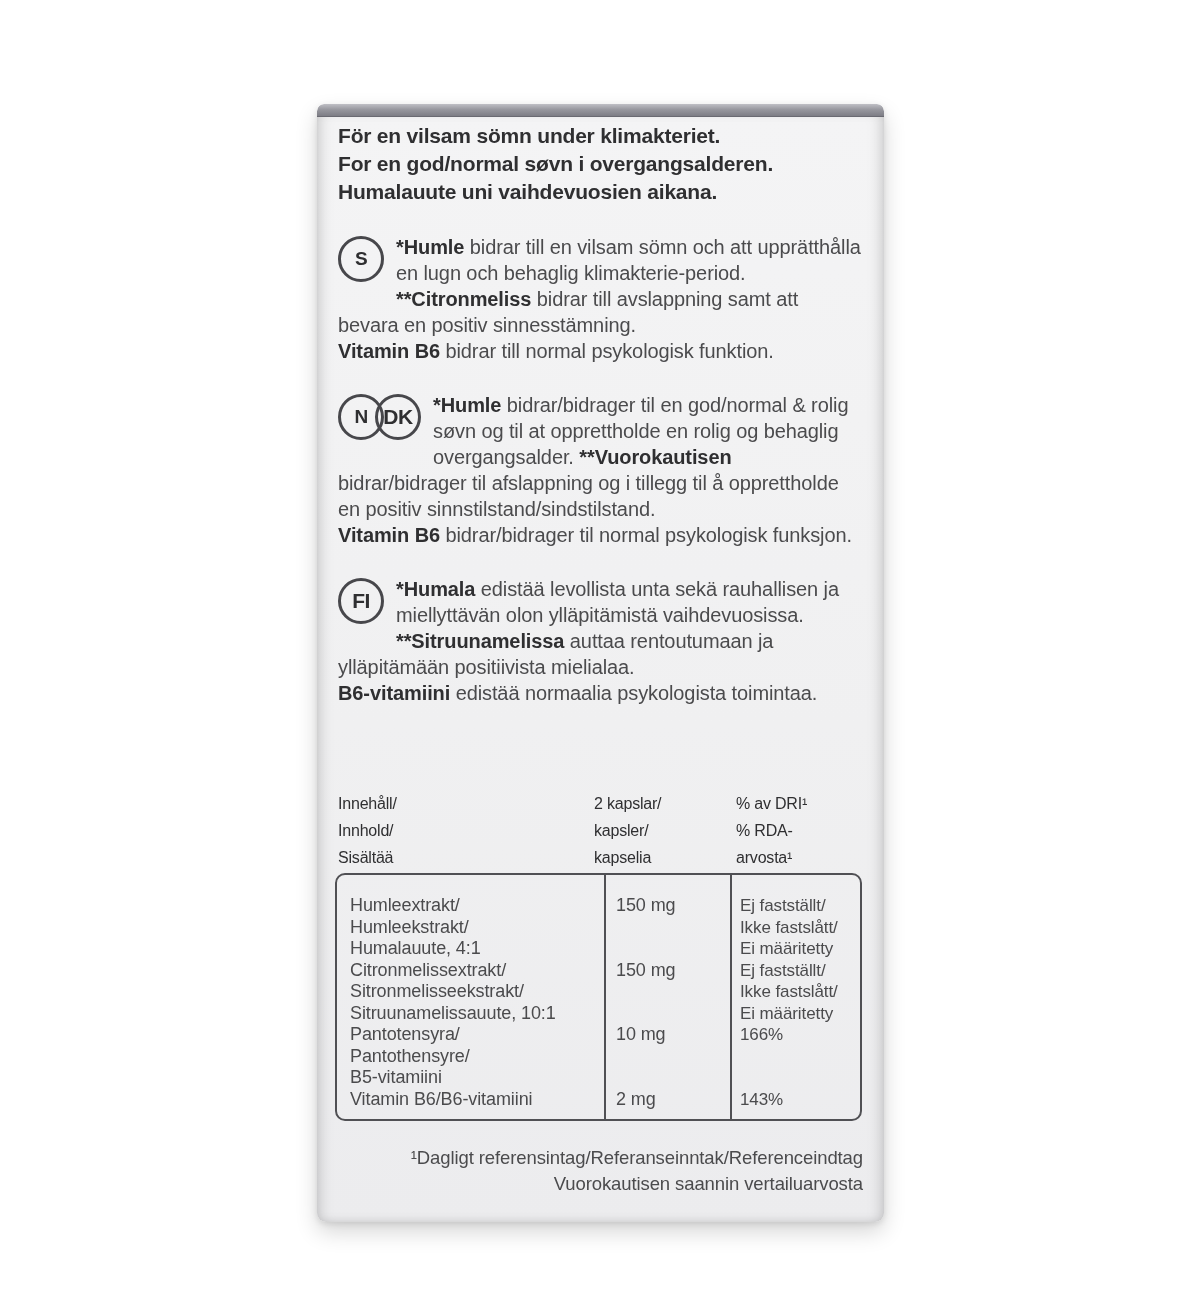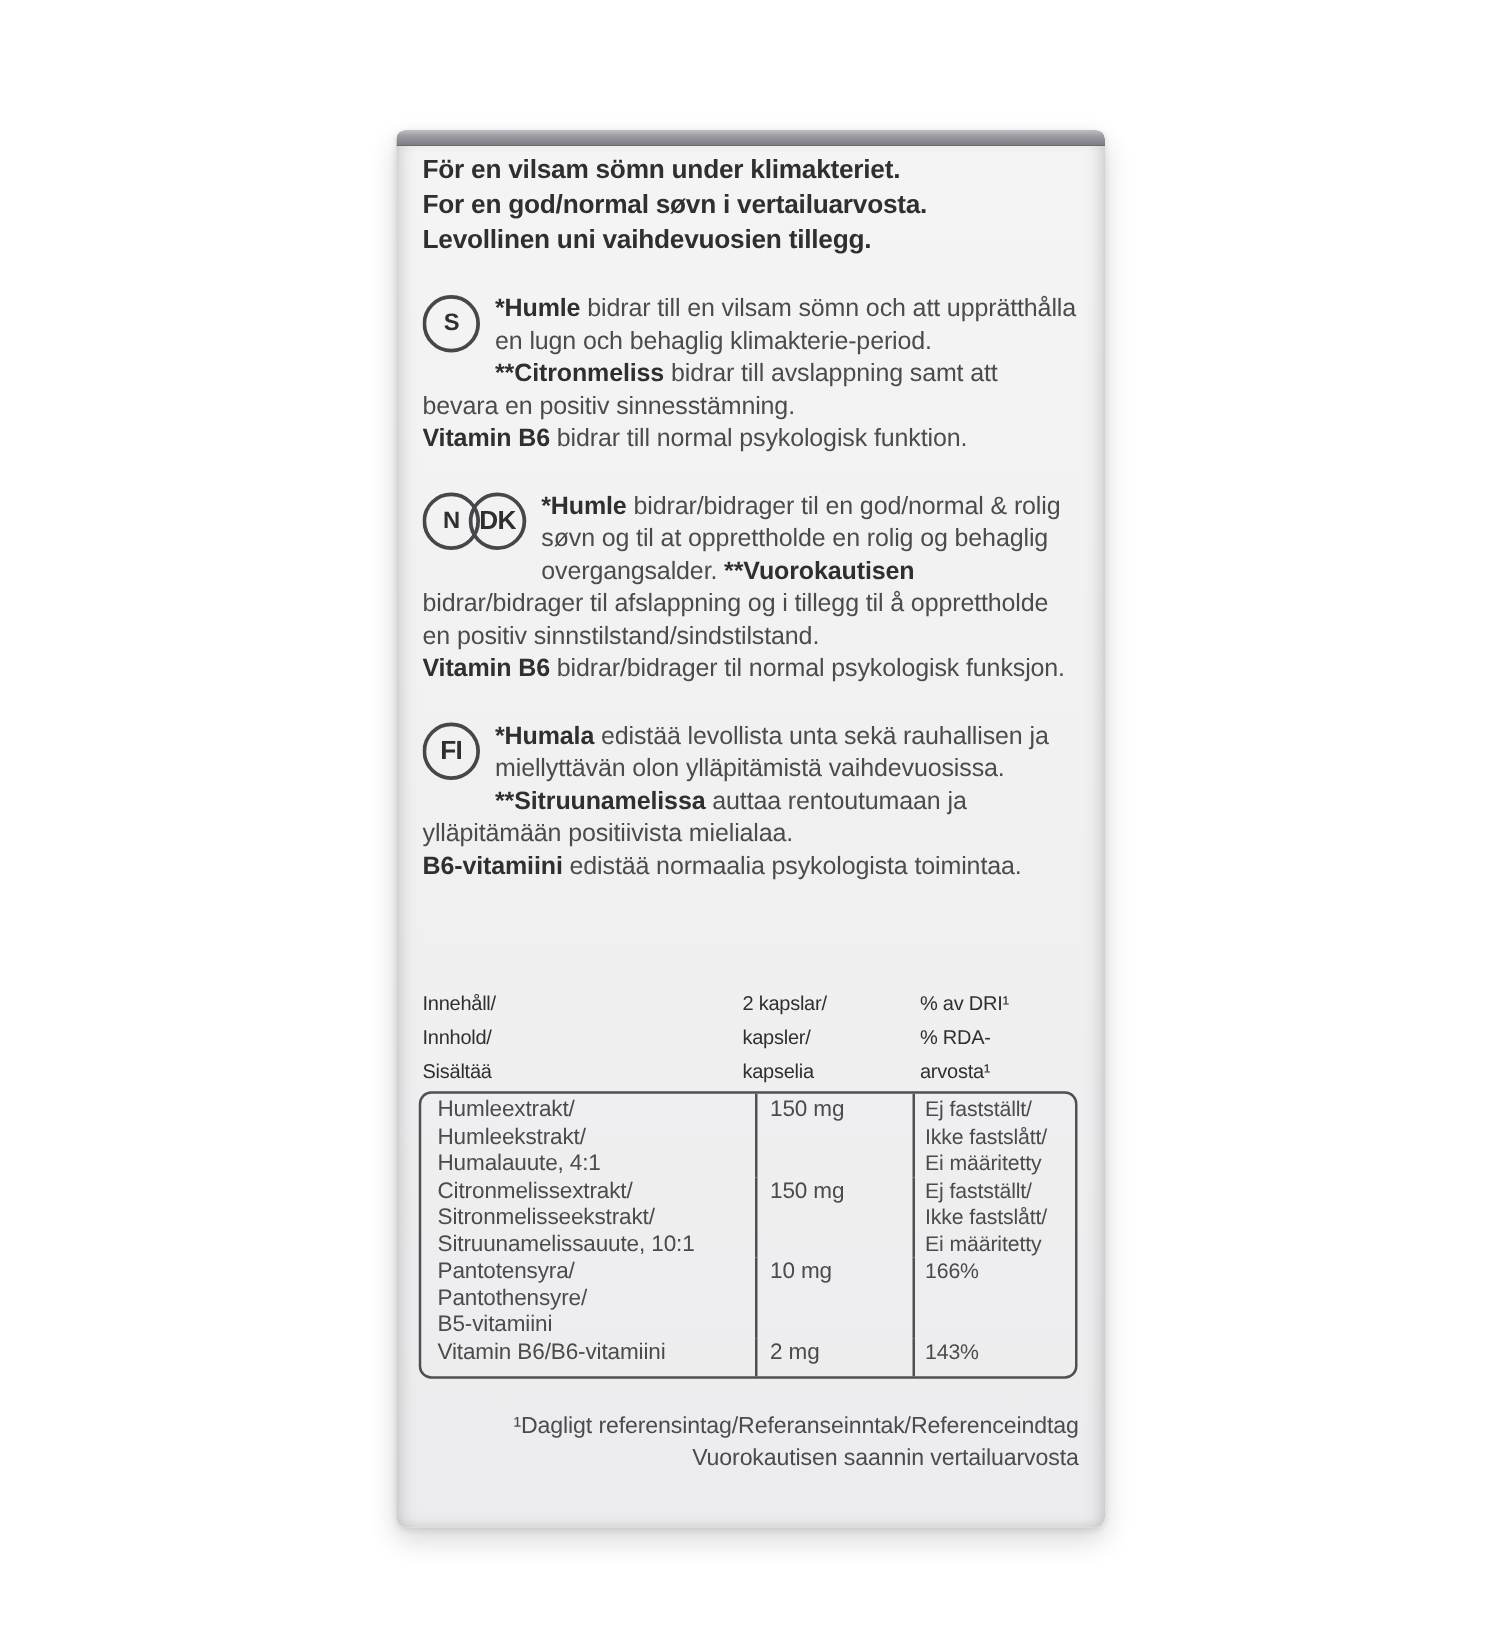--- a/index.html
+++ b/index.html
@@ -90,39 +90,39 @@
     border:2px solid var(--line);border-radius:10px;
     display:grid;grid-template-columns:267px 126px 1fr;
     background:transparent;
   }
   .cell{
     font-size:18px;line-height:21.5px;color:var(--ink);letter-spacing:-0.1px;
   }
   .cell.c1{padding:0 8px 0 13px;}
   .cell.c2{padding:0 6px 0 10px;border-left:2px solid var(--line);}
   .cell.c3{padding:0 6px 0 8px;border-left:2px solid var(--line);font-size:17px;}
-  .cell.r-first{padding-top:2px;}
+  .cell.r-first{padding-top:20px;}
   .cell.r-last{padding-bottom:9px;}
 
   
   .footnote{margin-top:24px;}
   .footnote-line{font-size:18.5px;line-height:26px;color:var(--ink);letter-spacing:-0.1px;text-align:right;}
 </style>
 </head>
 <body>
 
 <div class="scene">
   <div class="box">
     <div class="strip"></div>
     <div class="panel">
 
       <header class="claims">
         <div class="claim-line">För en vilsam sömn under klimakteriet.</div>
-        <div class="claim-line">For en god/normal søvn i vertailuarvosta.</div>
-        <div class="claim-line">Levollinen uni vaihdevuosien tillegg.</div>
+        <div class="claim-line">For en god/normal søvn i overgangsalderen.</div>
+        <div class="claim-line">Humalauute uni vaihdevuosien aikana.</div>
       </header>
 
       <section class="lang-section">
         <div class="badge-group">
           <span class="badge">
             <span class="badge-label">S</span>
           </span>
         </div>
         <p class="body-text"><span class="b">*Humle</span><span> bidrar till en vilsam sömn och att upprätthålla en lugn och behaglig klimakterie-period. </span><span class="b">**Citronmeliss</span><span> bidrar till avslappning samt att bevara en positiv sinnesstämning.</span></p>
         <p class="body-text"><span class="b">Vitamin B6</span><span> bidrar till normal psykologisk funktion.</span></p>

